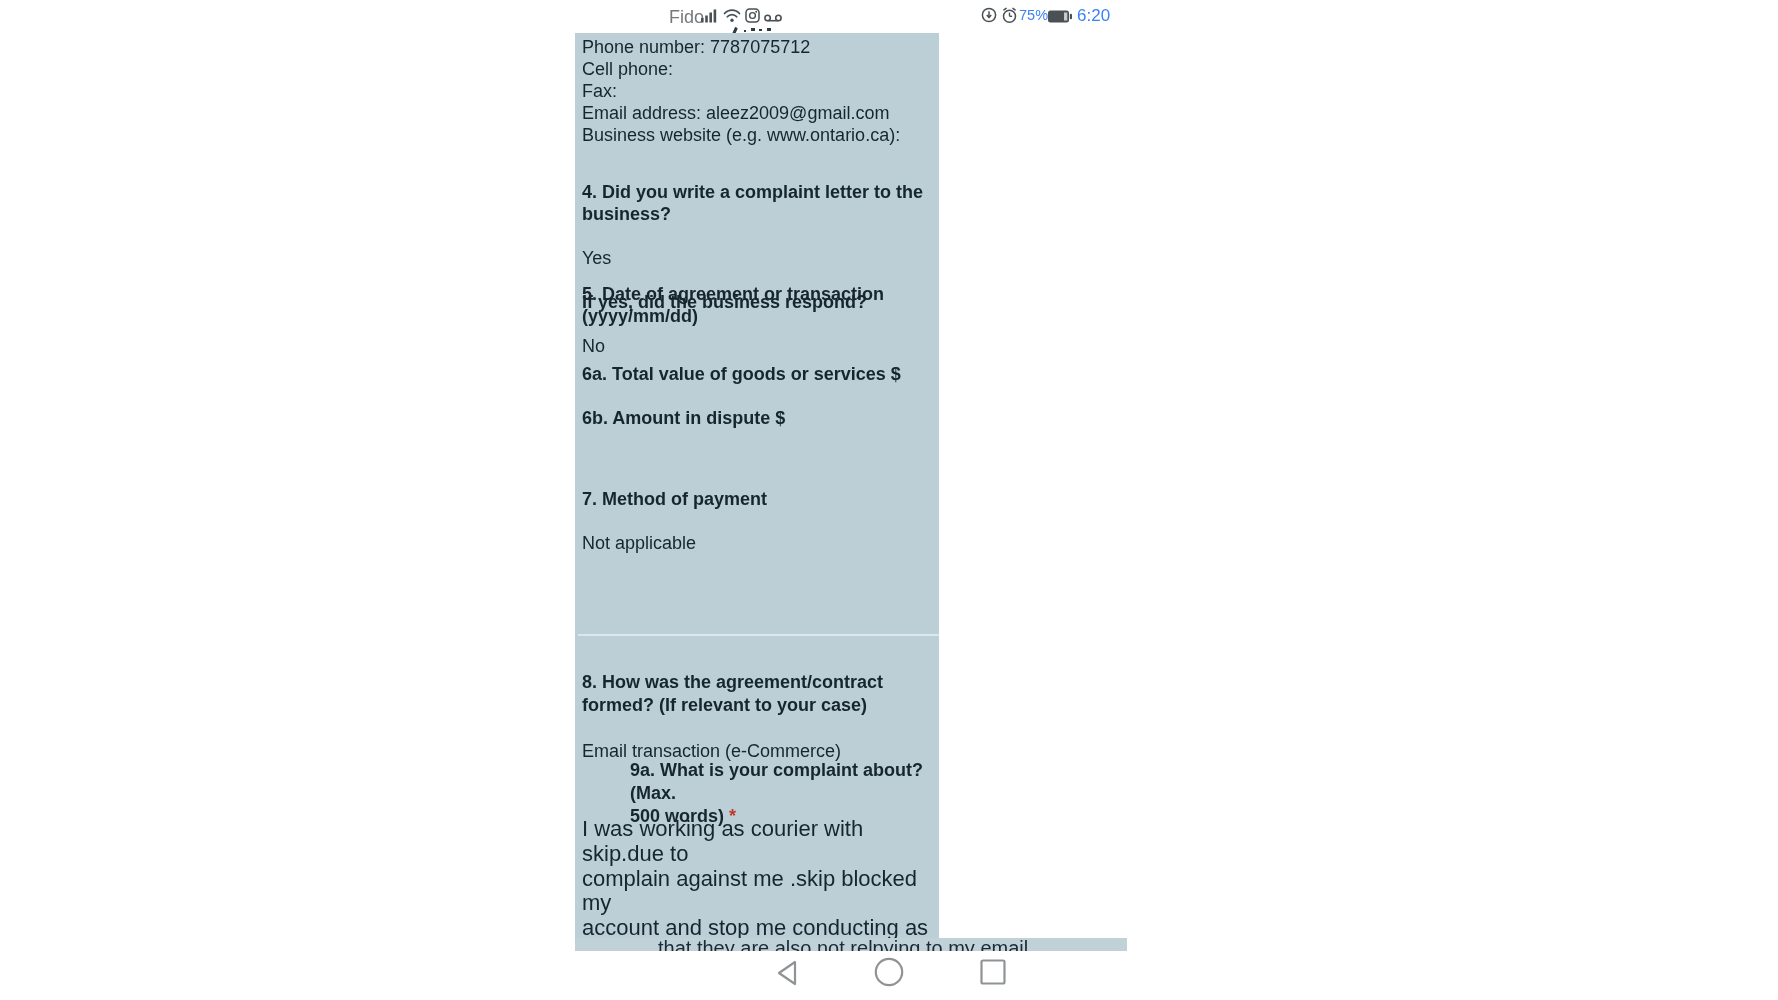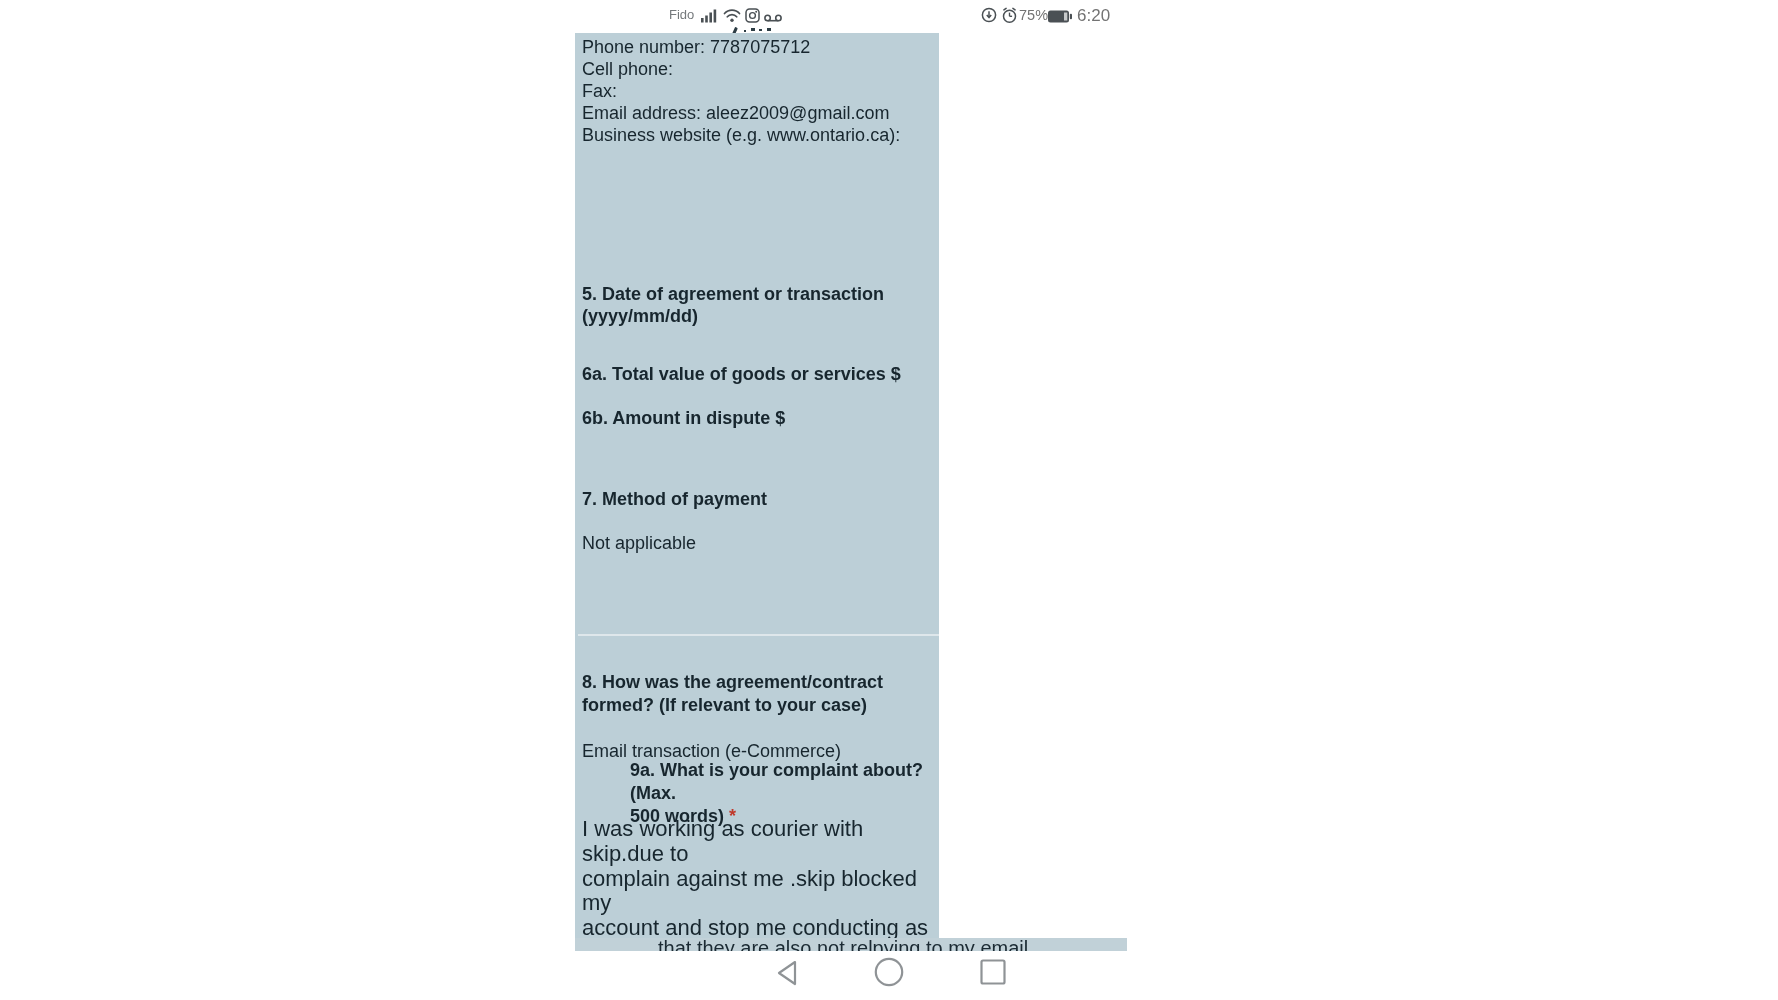--- a/index.html
+++ b/index.html
@@ -6,22 +6,22 @@
   body {
     width: 1778px; height: 1000px;
     background: #ffffff;
     font-family: "Liberation Sans", sans-serif;
     position: relative;
     overflow: hidden;
   }
 
   
   .status-bar { position: absolute; left: 0; top: 0; width: 1778px; height: 32px; background: #ffffff; }
-  .sb-item { position: absolute; color: #737373; }
-  .sb-carrier { left: 669px; top: 7px; font-size: 13px; color: #75797c; }
+  .sb-item { position: absolute; color: #3b82f6; }
+  .sb-carrier { left: 669px; top: 7px; font-size: 18px; color: #75797c; }
   .sb-signal   { left: 701px; top: 8px; }
   .sb-wifi     { left: 723px; top: 8px; }
   .sb-insta    { left: 745px; top: 8px; }
   .sb-vm       { left: 764px; top: 10px; }
   .sb-data     { left: 981px; top: 7px; }
   .sb-alarm    { left: 1001px; top: 7px; }
   .sb-batt-pct { left: 1019px; top: 7px; font-size: 14.5px; }
   .sb-battery  { left: 1048px; top: 9px; }
   .sb-time     { left: 1077px; top: 6px; font-size: 17px; }
 
@@ -154,20 +154,27 @@
 </div>
 
 <div class="content">
 
   <div class="sec sec-contact">Phone number: 7787075712
 Cell phone:
 Fax:
 Email address: aleez2009@gmail.com
 Business website (e.g. www.ontario.ca):</div>
 
+  <div class="sec sec-q4">
+    <div class="b">4. Did you write a complaint letter to the
+business?</div>
+    <div>Yes</div>
+    <div class="b">If yes, did the business respond?</div>
+    <div>No</div>
+  </div>
 
   <div class="sec sec-q5 b">5. Date of agreement or transaction
 (yyyy/mm/dd)</div>
 
   <div class="sec sec-q6a b">6a. Total value of goods or services $</div>
 
   <div class="sec sec-q6b b">6b. Amount in dispute $</div>
 
   <div class="sec sec-q7">
     <div class="b">7. Method of payment</div>

